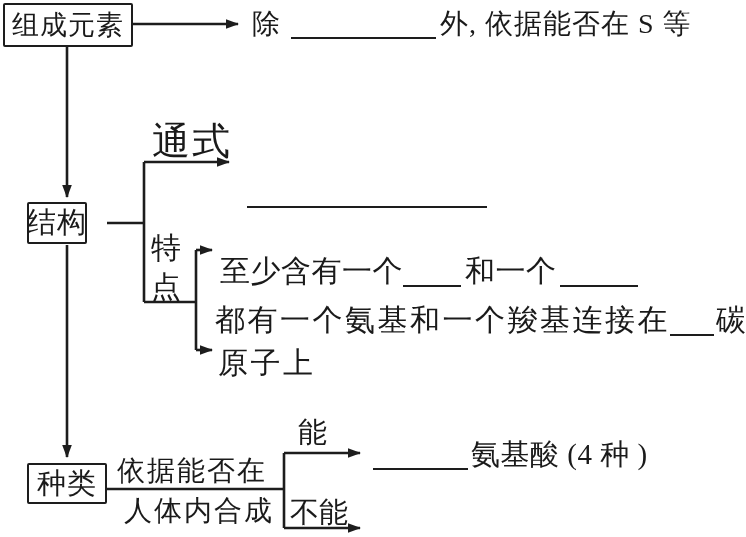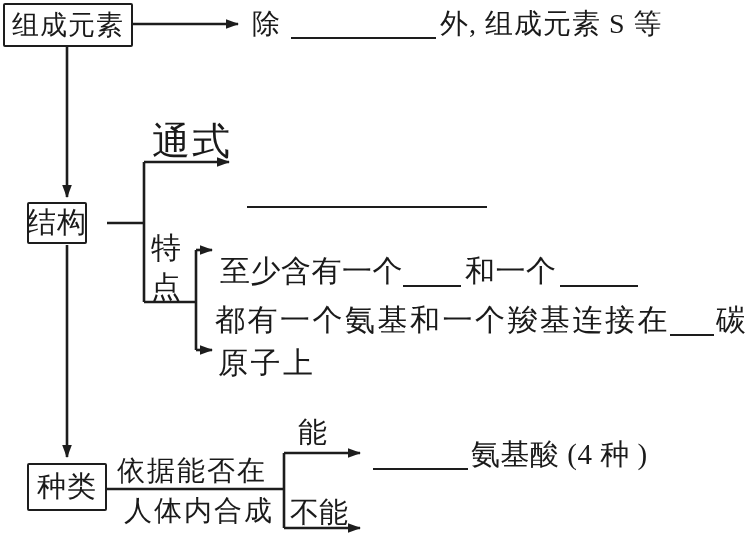--- a/index.html
+++ b/index.html
@@ -53,26 +53,26 @@
   </svg>
 
   <div class="node" style="left:3px; top:3px; width:130px; height:44px; font-size:27px; letter-spacing:1px;">
     <span>组成元素</span>
   </div>
 
   <div class="node" style="left:27px; top:202px; width:60px; height:42px; font-size:29px; letter-spacing:1px;">
     <span>结构</span>
   </div>
 
-  <div class="node" style="left:27px; top:463px; width:80px; height:48px; font-size:29px; letter-spacing:1px;">
+  <div class="node" style="left:27px; top:463px; width:80px; height:41px; font-size:29px; letter-spacing:1px;">
     <span>种类</span>
   </div>
 
   <div class="txt" style="left:252px; top:8px; font-size:28px;">
-    <span>除</span><span class="iblank" style="width:145px; margin-left:11px; margin-right:4px;"></span><span style="letter-spacing:1px;">外, 组成元素 S 等</span>
+    <span>除</span><span class="iblank" style="width:145px; margin-left:11px; margin-right:4px;"></span><span style="letter-spacing:1px;">外, 依据能否在 S 等</span>
   </div>
 
   <div class="txt" style="left:152px; top:120px; font-size:38px; letter-spacing:2px;">通式</div>
   <div class="ablank" style="left:247px; top:205px; width:240px;"></div>
 
   <div class="txt vlabel" style="left:148px; top:228px; width:36px; font-size:30px; line-height:39px;">
     <div>特</div>
     <div>点</div>
   </div>
 

